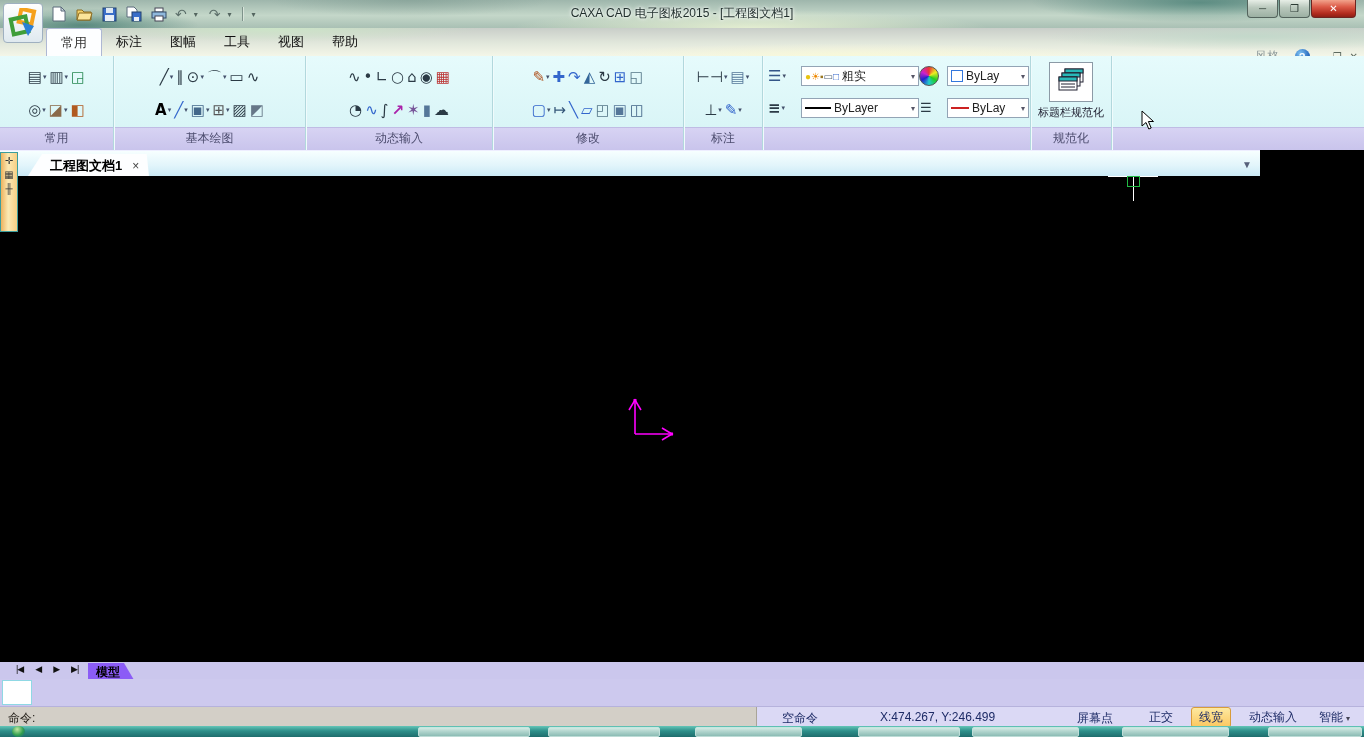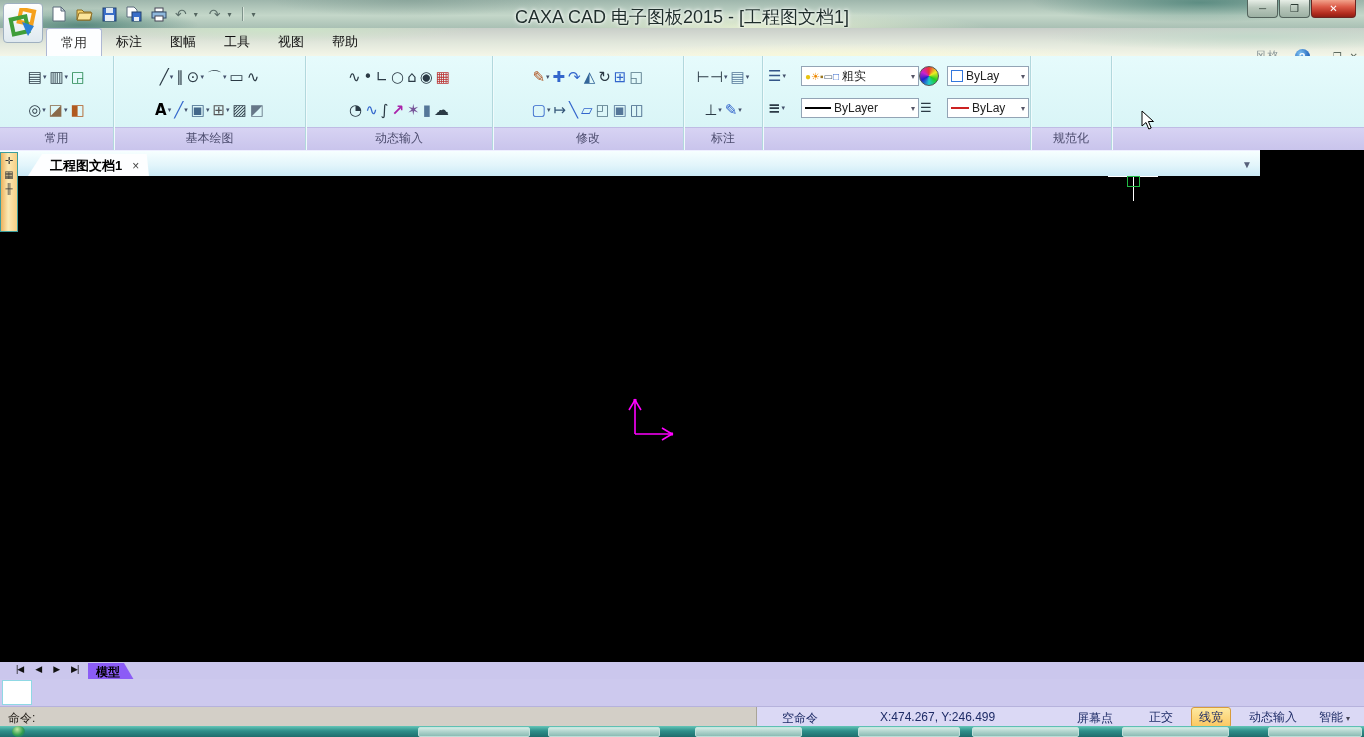--- a/index.html
+++ b/index.html
@@ -16,21 +16,21 @@
       linear-gradient(180deg,#9eb6ac,#c4d7c9 55%,#a9c0b4);}
   .logo{position:absolute;left:3px;top:3px;width:38px;height:38px;z-index:30;
     background:linear-gradient(180deg,#ffffff,#dfe9ef);border:1px solid #9fb0c0;border-radius:4px;
     display:flex;align-items:center;justify-content:center;}
   .qat{position:absolute;left:50px;top:3px;height:22px;display:flex;align-items:center;gap:7px;}
   .qat .qi{display:flex;align-items:center;justify-content:center;width:18px;height:18px;}
   .qat .ar{color:#5c6f6a;font-size:14px;width:auto;}
   .qat .dd{font-size:8px;color:#53655f;width:8px;}
   .qat .sep{width:1px;height:14px;background:#7e938b;border-right:1px solid #d8e4da;}
   .apptitle{position:absolute;left:0;top:5px;width:100%;text-align:center;
-    font-size:18px;color:#1f2d2b;text-shadow:0 0 3px #ffffff,0 0 5px #ffffff;}
+    font-size:12px;color:#1f2d2b;text-shadow:0 0 3px #ffffff,0 0 5px #ffffff;}
   .winbtns{position:absolute;right:8px;top:0;display:flex;}
   .wb{height:17px;border:1px solid #53635c;border-top:none;border-radius:0 0 4px 4px;
     display:flex;align-items:center;justify-content:center;color:#2c3b34;font-size:10px;
     background:linear-gradient(180deg,#e7eee6,#b9c8bc 45%,#9cb0a3);margin-left:1px;}
   .wb.min,.wb.res{width:29px;}
   .wb.close{width:43px;color:#fff;border-color:#6e2420;
     background:linear-gradient(180deg,#f2a38c,#dc5a47 40%,#b02a1d 80%,#8d1f15);}
 
   
   .tabrow{position:absolute;left:0;top:28px;width:1364px;height:28px;
@@ -474,20 +474,37 @@
         </span>
         <div class="combo">
           <span class="lineSample red"></span>
           <span>ByLay</span>
           <span class="dd">▾</span>
         </div>
       </div>
     </div>
 
     <div class="rgroup" style="left:1031px;width:80px">
+      <div class="bigbtn">
+        <div class="ibox">
+          <svg width="30" height="28" viewBox="0 0 30 28">
+            <g stroke="#223" fill="#fff">
+              <rect x="9" y="1" width="18" height="13"></rect>
+                <rect x="9" y="1" width="18" height="4" fill="#28b8b8"></rect>
+              <rect x="6" y="5" width="18" height="13"></rect>
+                <rect x="6" y="5" width="18" height="4" fill="#28b8b8"></rect>
+              <rect x="3" y="9" width="18" height="13"></rect>
+                <rect x="3" y="9" width="18" height="4" fill="#28b8b8"></rect>
+              <line x1="5" y1="16" x2="19" y2="16"></line>
+                <line x1="5" y1="19" x2="19" y2="19"></line>
+            </g>
+          </svg>
+        </div>
+        <div class="blabel">标题栏规范化</div>
+      </div>
       <div class="glabel">规范化</div>
     </div>
   </div>
 
   <svg style="position:absolute;left:1141px;top:110px;z-index:60" width="14" height="20" viewBox="0 0 14 20">
     <polygon points="1,1 1,16 5,12.5 7.8,19 10.2,18 7.4,11.5 12.5,11.5" fill="#fff" stroke="#000"></polygon>
   </svg>
 
   <div class="docbar">
     <div class="doctab">

